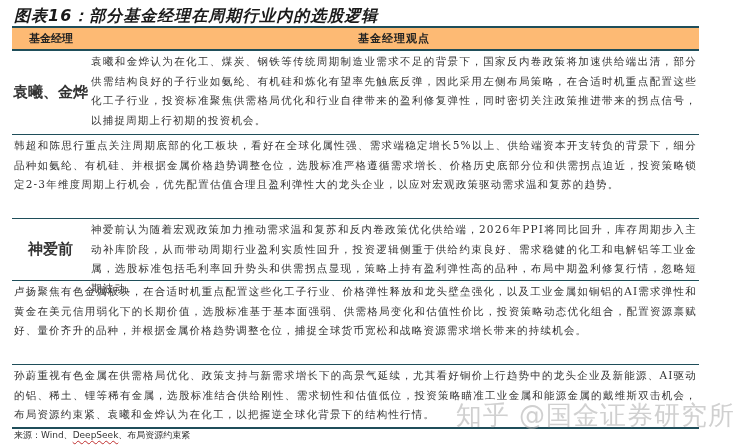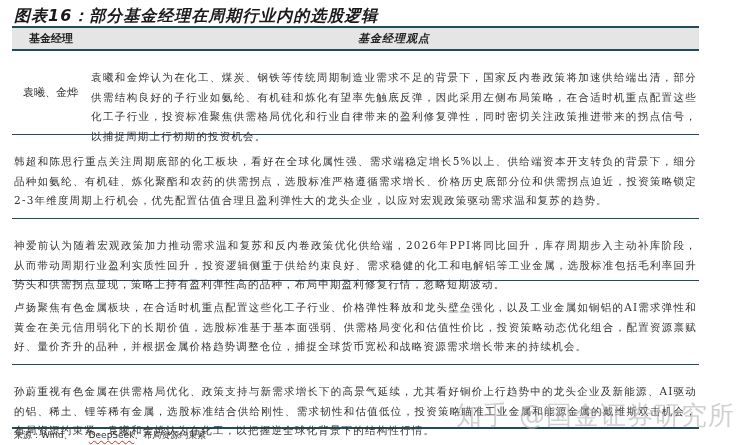--- a/index.html
+++ b/index.html
@@ -13,42 +13,42 @@
       font-size: 16px; font-weight: bold; font-style: italic;
       color: #1a1a1a; letter-spacing: 1px;
       font-family: "DejaVu Sans", "Liberation Sans", sans-serif;
     }
     .table {
       position: absolute; left: 12px; top: 26px; width: 687px;
       border-top: 2px solid #1f4e5a;
     }
     .thead {
       display: flex; height: 21px; align-items: center;
-      background: #e5e5e5; border-bottom: 2px solid #1f4e5a;
+      background: #fdba74; border-bottom: 2px solid #1f4e5a;
       font-size: 11px; font-weight: bold;
     }
     .th-name { width: 77px; padding-left: 17px; box-sizing: border-box; }
-    .th-view { flex: 1; text-align: center; letter-spacing: 1px; font-style: italic; }
+    .th-view { flex: 1; text-align: center; letter-spacing: 1px; }
     .row {
       display: flex; border-bottom: 1.5px solid #1f4e5a; box-sizing: border-box;
     }
     .cell-name {
       width: 77px; flex-shrink: 0; display: flex; align-items: center; justify-content: center;
-      font-size: 11px; color: #333;
+      font-size: 15px; color: #333; font-weight: bold;
     }
     .cell-view {
       flex: 1; font-size: 10.5px; line-height: 19.5px; color: #333;
-      padding: 1px 2px 2px 2px; letter-spacing: 1.2px; text-align: justify; margin-top: 16px;
+      padding: 1px 2px 2px 2px; letter-spacing: 1.2px; text-align: justify;
     }
     .source {
       position: absolute; left: 14px; top: 429px;
       font-size: 9px; color: #333;
       font-family: "DejaVu Sans", "Liberation Sans", sans-serif;
     }
-    .source .ds { text-decoration: underline wavy #c03030; text-underline-offset: 2px; margin-left: 16px; }
+    .source .ds { text-decoration: underline wavy #c03030; text-underline-offset: 2px; }
     .watermark {
       position: absolute; right: 20px; top: 398px;
       font-size: 26px; color: rgba(170,170,170,0.55);
       font-family: "DejaVu Sans", "Liberation Sans", sans-serif;
       letter-spacing: 1px; pointer-events: none;
     }
   </style>
 </head>
 <body>
 
@@ -58,23 +58,24 @@
   <div class="thead">
     <div class="th-name">基金经理</div>
     <div class="th-view">基金经理观点</div>
   </div>
 
   <div class="row" style="height:84px">
     <div class="cell-name">袁曦、金烨</div>
     <div class="cell-view">袁曦和金烨认为在化工、煤炭、钢铁等传统周期制造业需求不足的背景下，国家反内卷政策将加速供给端出清，部分供需结构良好的子行业如氨纶、有机硅和炼化有望率先触底反弹，因此采用左侧布局策略，在合适时机重点配置这些化工子行业，投资标准聚焦供需格局优化和行业自律带来的盈利修复弹性，同时密切关注政策推进带来的拐点信号，以捕捉周期上行初期的投资机会。</div>
   </div>
   <div class="row" style="height:84px">
-    <div class="cell-view">韩超和陈思行重点关注周期底部的化工板块，看好在全球化属性强、需求端稳定增长5%以上、供给端资本开支转负的背景下，细分品种如氨纶、有机硅、炼化聚酯和农药的供需拐点，选股标准严格遵循需求增长、价格历史底部分位和供需拐点迫近，投资策略锁定2-3年维度周期上行机会，优先配置估值合理且盈利弹性大的龙头企业，以应对宏观政策驱动需求温和复苏的趋势。</div>
+    <div class="cell-view">韩超和陈思行重点关注周期底部的化工板块，看好在全球化属性强、需求端稳定增长5%以上、供给端资本开支转负的背景下，细分品种如氨纶、有机硅、并根据金属价格趋势调整仓位，选股标准严格遵循需求增长、价格历史底部分位和供需拐点迫近，投资策略锁定2-3年维度周期上行机会，优先配置估值合理且盈利弹性大的龙头企业，以应对宏观政策驱动需求温和复苏的趋势。</div>
   </div>
   <div class="row" style="height:62px">
+    <div class="cell-name">神爱前</div>
     <div class="cell-view">神爱前认为随着宏观政策加力推动需求温和复苏和反内卷政策优化供给端，2026年PPI将同比回升，库存周期步入主动补库阶段，从而带动周期行业盈利实质性回升，投资逻辑侧重于供给约束良好、需求稳健的化工和电解铝等工业金属，选股标准包括毛利率回升势头和供需拐点显现，策略上持有盈利弹性高的品种，布局中期盈利修复行情，忽略短期波动。</div>
   </div>
   <div class="row" style="height:84px">
     <div class="cell-view">卢扬聚焦有色金属板块，在合适时机重点配置这些化工子行业、价格弹性释放和龙头壁垒强化，以及工业金属如铜铝的AI需求弹性和黄金在美元信用弱化下的长期价值，选股标准基于基本面强弱、供需格局变化和估值性价比，投资策略动态优化组合，配置资源禀赋好、量价齐升的品种，并根据金属价格趋势调整仓位，捕捉全球货币宽松和战略资源需求增长带来的持续机会。</div>
   </div>
   <div class="row" style="height:64px; border-bottom:2px solid #1f4e5a">
     <div class="cell-view">孙蔚重视有色金属在供需格局优化、政策支持与新需求增长下的高景气延续，尤其看好铜价上行趋势中的龙头企业及新能源、AI驱动的铝、稀土、锂等稀有金属，选股标准结合供给刚性、需求韧性和估值低位，投资策略瞄准工业金属和能源金属的戴维斯双击机会，布局资源约束紧、袁曦和金烨认为在化工，以把握逆全球化背景下的结构性行情。</div>
   </div>
 </div>
 

